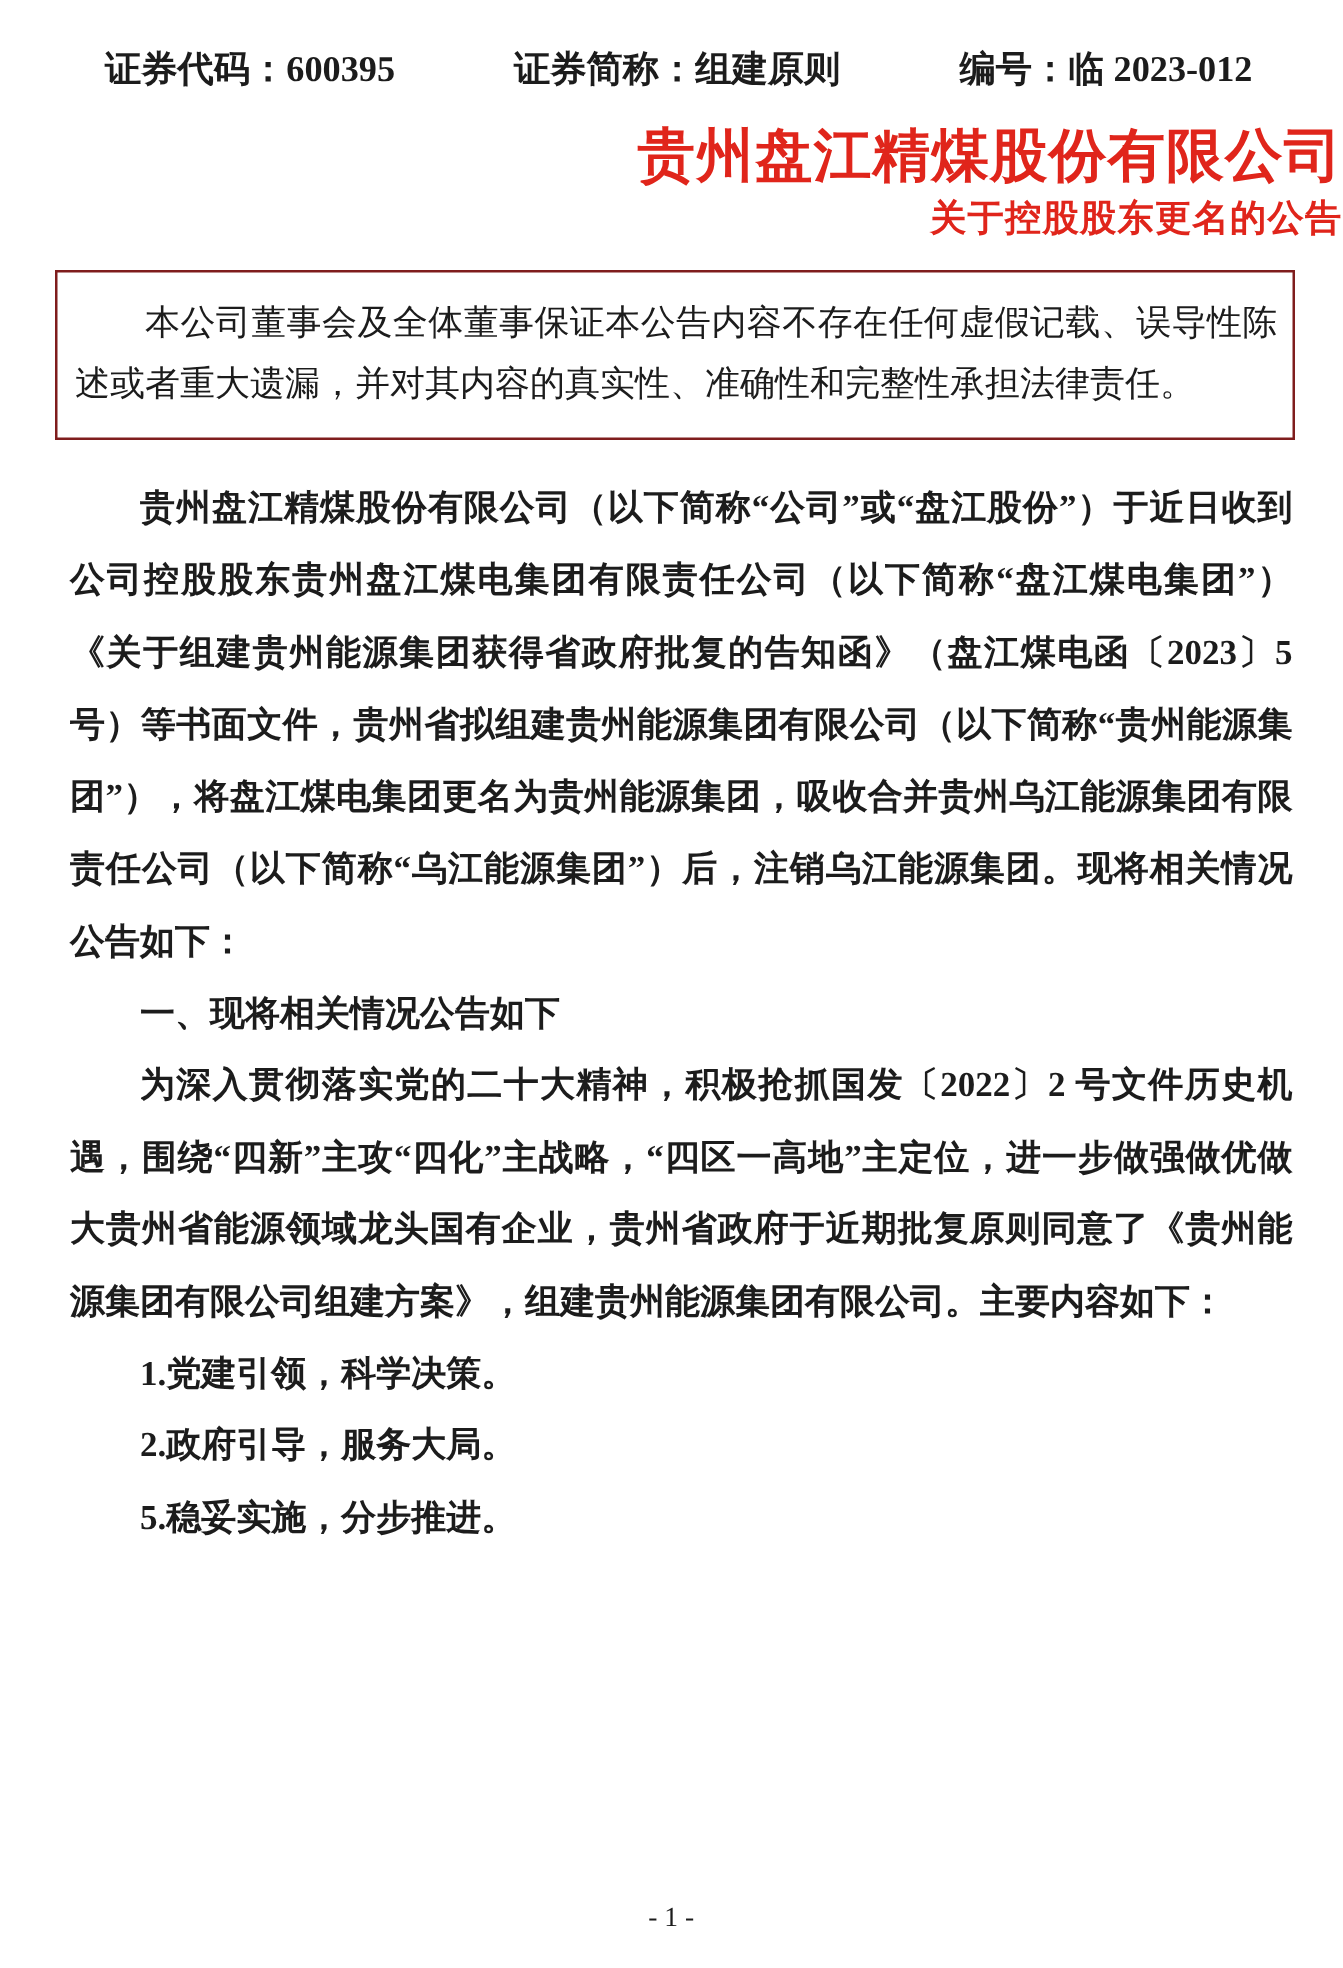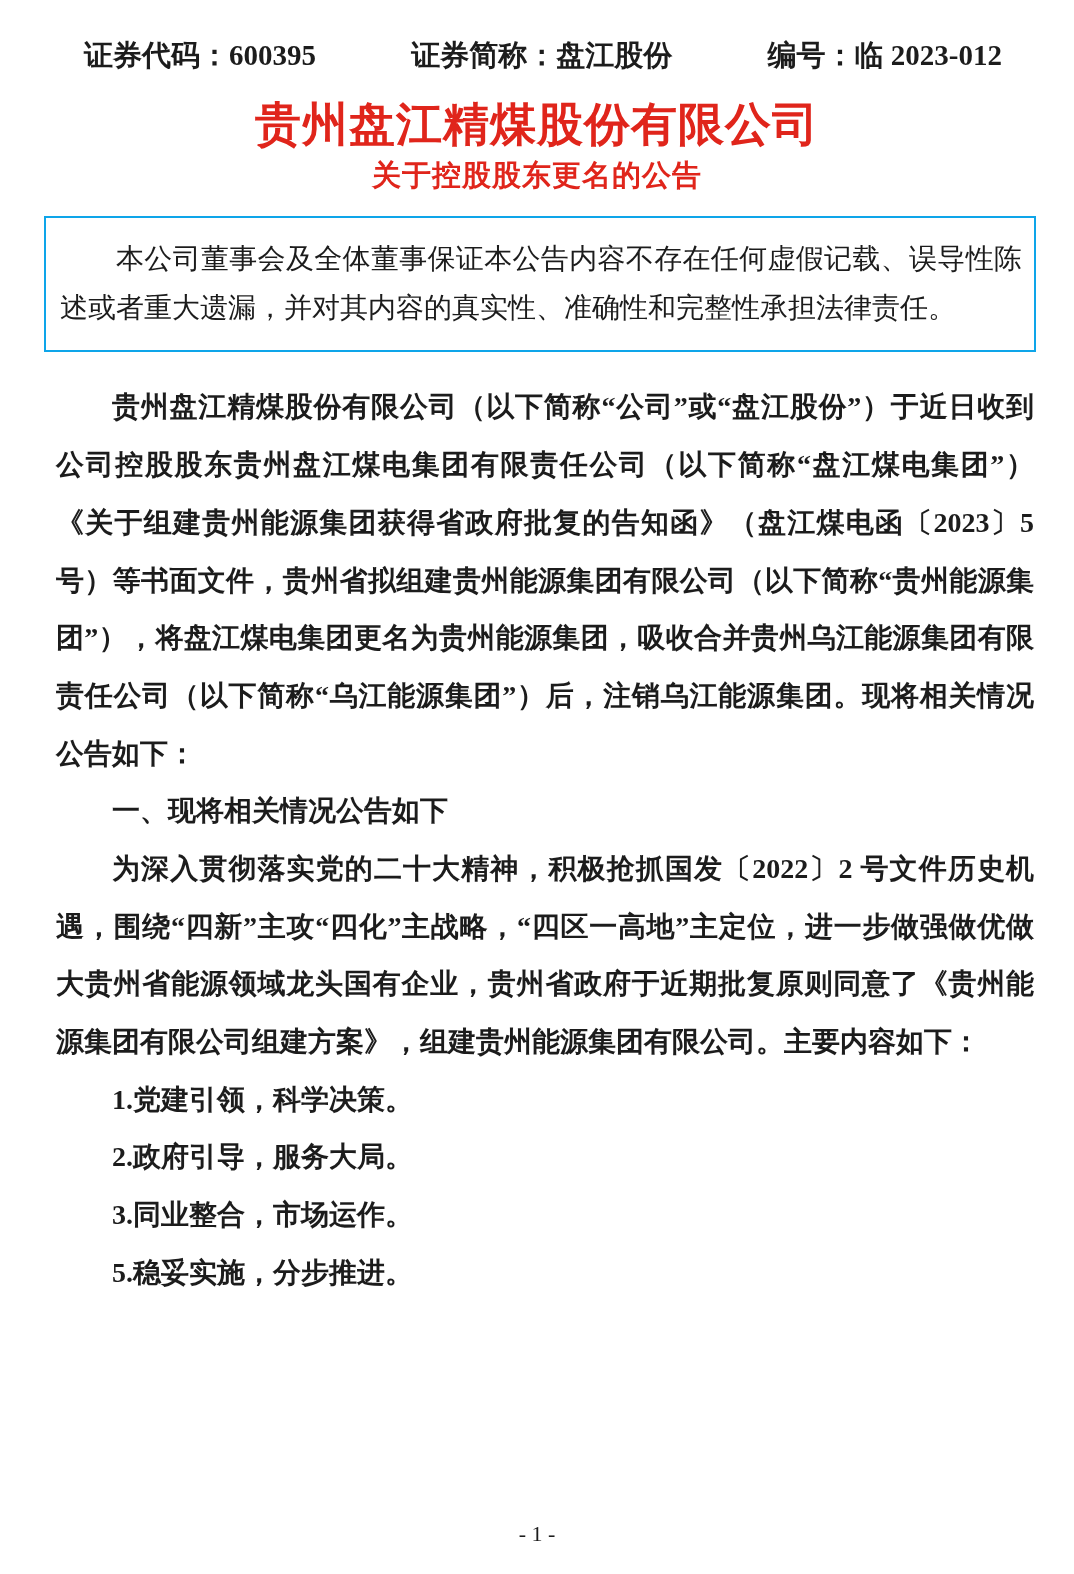--- a/index.html
+++ b/index.html
@@ -24,32 +24,32 @@
     justify-content: space-between;
     align-items: baseline;
     padding: 36px 72px 0 84px;
     font-size: 29px;
     font-weight: bold;
     white-space: nowrap;
   }
   
   .doc-title {
     margin-top: 18px;
-    text-align: center;
+    text-align: right;
     color: var(--title-red, #e0251b);
     font-family: Liberation Serif, serif;
     font-weight: bold;
     line-height: 1.34;
   }
   .doc-title .line1 { font-size: 46px; letter-spacing: 1px; }
   .doc-title .line2 { font-size: 29px; letter-spacing: 1px; }
   
   .disclaimer-box {
     margin: 22px 38px 0 44px;
-    border: 2px solid #0ea5e9;
+    border: 2px solid #7f1d1d;
     padding: 16px 12px 18px 14px;
     box-sizing: border-box;
   }
   .disclaimer-box p {
     margin: 0;
     font-size: 28px;
     line-height: 1.75;
     text-indent: 2em;
     text-align: justify;
   }
@@ -85,38 +85,37 @@
     color: #1c1c1c;
   }
 </style>
 </head>
 <body>
 
 <div class="page">
 
   <div class="header-row">
     <span>证券代码：600395</span>
-    <span>证券简称：盘江股份</span>
+    <span>证券简称：组建原则</span>
     <span>编号：临 2023-012</span>
   </div>
 
   <div class="doc-title">
     <div class="line1">贵州盘江精煤股份有限公司</div>
     <div class="line2">关于控股股东更名的公告</div>
   </div>
 
   <div class="disclaimer-box">
     <p>本公司董事会及全体董事保证本公告内容不存在任何虚假记载、误导性陈述或者重大遗漏，并对其内容的真实性、准确性和完整性承担法律责任。</p>
   </div>
 
   <div class="body-text">
     <p>贵州盘江精煤股份有限公司（以下简称“公司”或“盘江股份”）于近日收到公司控股股东贵州盘江煤电集团有限责任公司（以下简称“盘江煤电集团”）《关于组建贵州能源集团获得省政府批复的告知函》（盘江煤电函〔2023〕5 号）等书面文件，贵州省拟组建贵州能源集团有限公司（以下简称“贵州能源集团”），将盘江煤电集团更名为贵州能源集团，吸收合并贵州乌江能源集团有限责任公司（以下简称“乌江能源集团”）后，注销乌江能源集团。现将相关情况公告如下：</p>
     <p class="section-heading">一、现将相关情况公告如下</p>
     <p>为深入贯彻落实党的二十大精神，积极抢抓国发〔2022〕2 号文件历史机遇，围绕“四新”主攻“四化”主战略，“四区一高地”主定位，进一步做强做优做大贵州省能源领域龙头国有企业，贵州省政府于近期批复原则同意了《贵州能源集团有限公司组建方案》，组建贵州能源集团有限公司。主要内容如下：</p>
     <p class="principle">1.党建引领，科学决策。</p>
     <p class="principle">2.政府引导，服务大局。</p>
-    <p class="principle">3.同业整合，市场运作。</p>
     <p class="principle">5.稳妥实施，分步推进。</p>
   </div>
 
   <div class="footer">- 1 -</div>
 
 </div>
 
 </body></html>

